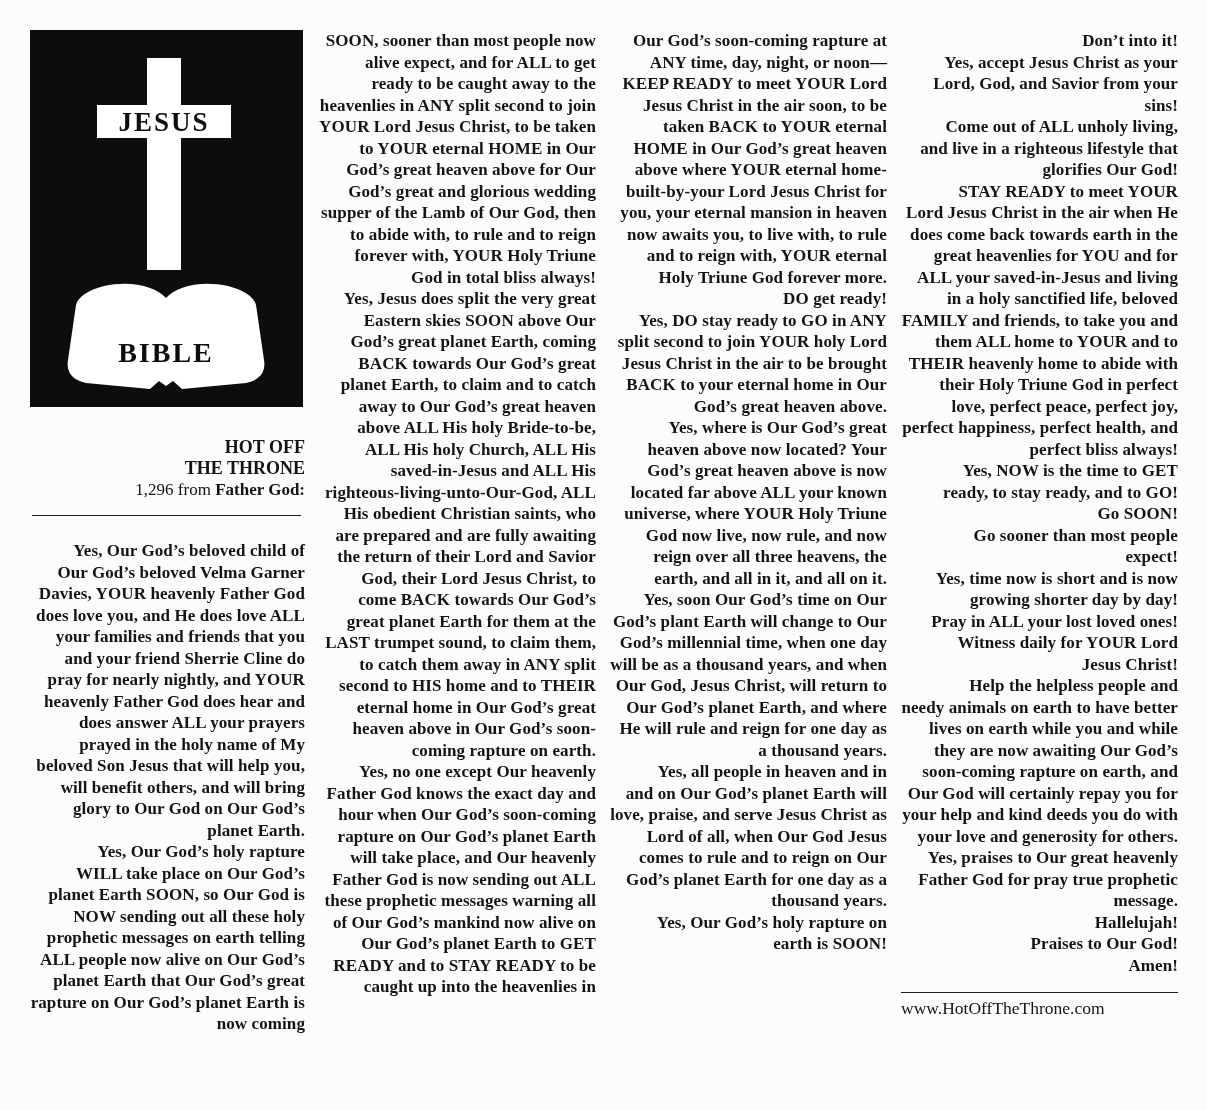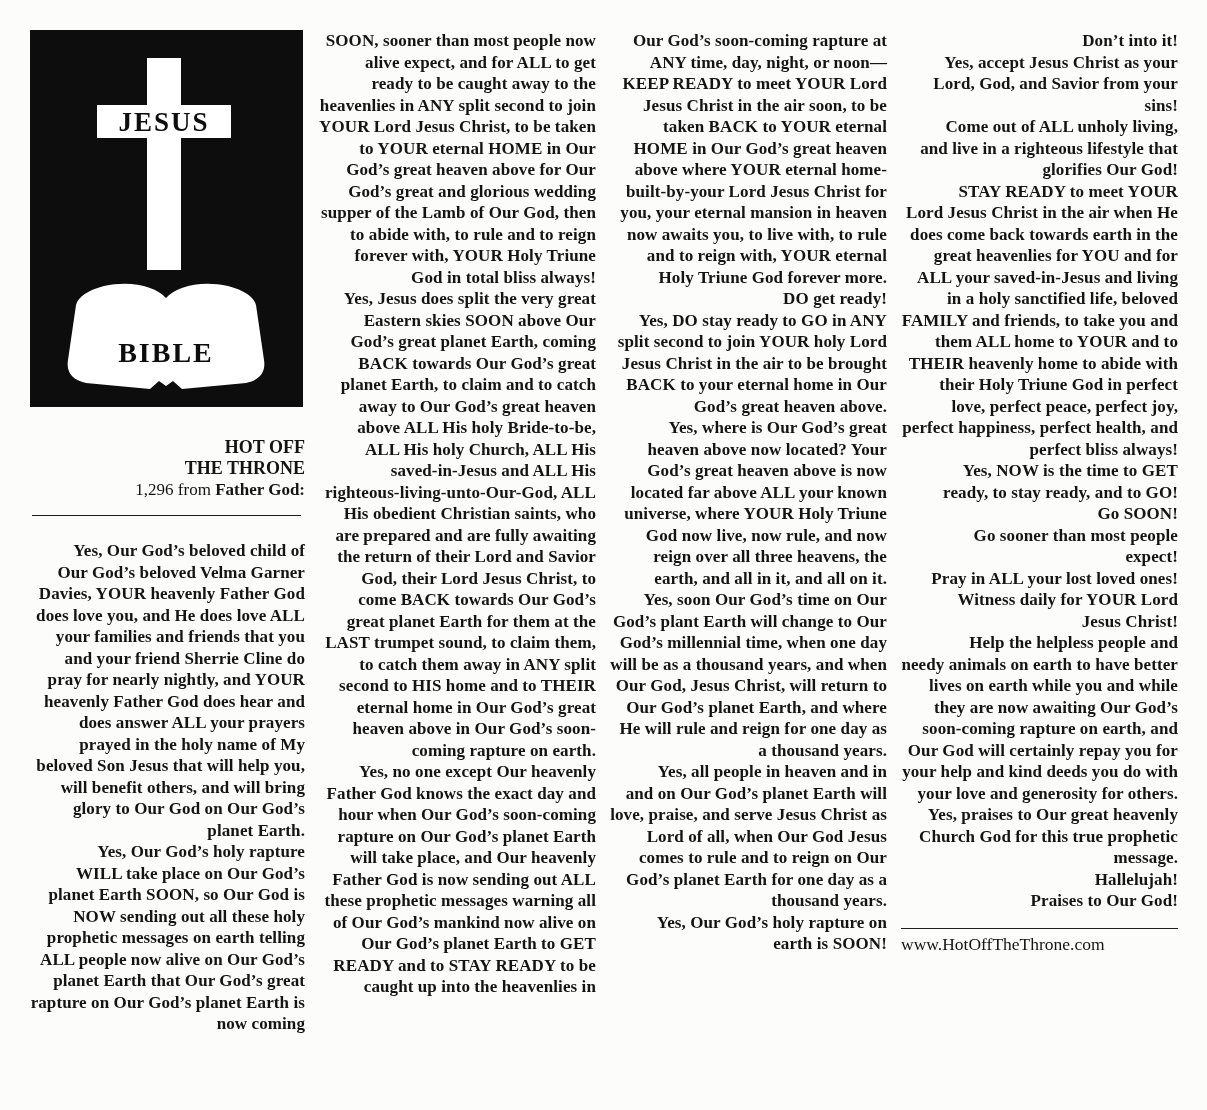--- a/index.html
+++ b/index.html
@@ -132,26 +132,28 @@
 
   <div class="col">
     <div>
         <p class="para indent">Don’t into it!</p>
         <p class="para indent">Yes, accept Jesus Christ as your Lord, God, and Savior from your sins!</p>
         <p class="para indent">Come out of ALL unholy living, and live in a righteous lifestyle that glorifies Our God!</p>
         <p class="para indent">STAY READY to meet YOUR Lord Jesus Christ in the air when He does come back towards earth in the great heavenlies for YOU and for ALL your saved-in-Jesus and living in a holy sanctified life, beloved FAMILY and friends, to take you and them ALL home to YOUR and to THEIR heavenly home to abide with their Holy Triune God in perfect love, perfect peace, perfect joy, perfect happiness, perfect health, and perfect bliss always!</p>
         <p class="para indent">Yes, NOW is the time to GET ready, to stay ready, and to GO!</p>
         <p class="para indent">Go SOON!</p>
         <p class="para indent">Go sooner than most people expect!</p>
+        <p class="para indent">Yes, time now is short and is now growing shorter day by day!</p>
         <p class="para indent">Pray in ALL your lost loved ones!</p>
         <p class="para indent">Witness daily for YOUR Lord Jesus Christ!</p>
         <p class="para indent">Help the helpless people and needy animals on earth to have better lives on earth while you and while they are now awaiting Our God’s soon-coming rapture on earth, and Our God will certainly repay you for your help and kind deeds you do with your love and generosity for others.</p>
-        <p class="para indent">Yes, praises to Our great heavenly Church God for this true prophetic message.</p>
+        <p class="para indent">Yes, praises to Our great heavenly Father God for pray true prophetic message.</p>
         <p class="para indent">Hallelujah!</p>
         <p class="para indent">Praises to Our God!</p>
+        <p class="para indent">Amen!</p>
       </div>
     <div class="footer">
       <hr class="rule">
       <div class="footer-url">www.HotOffTheThrone.com</div>
     </div>
   </div>
 
 </div>
 
 </body></html>

